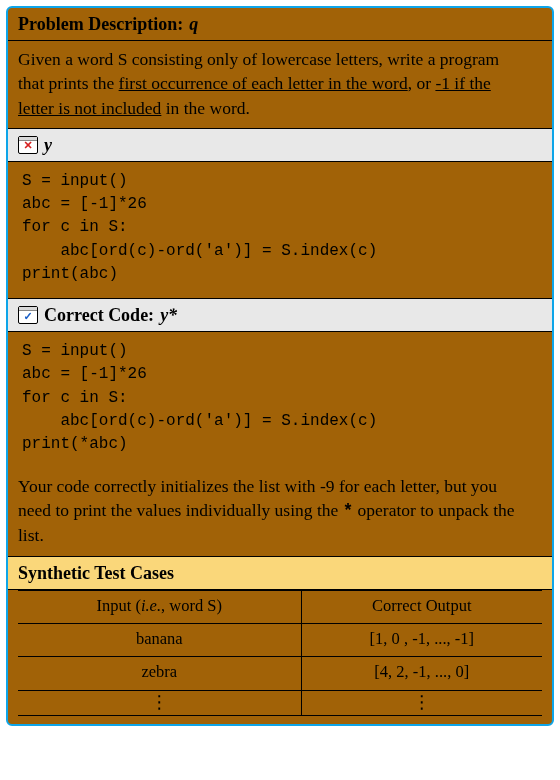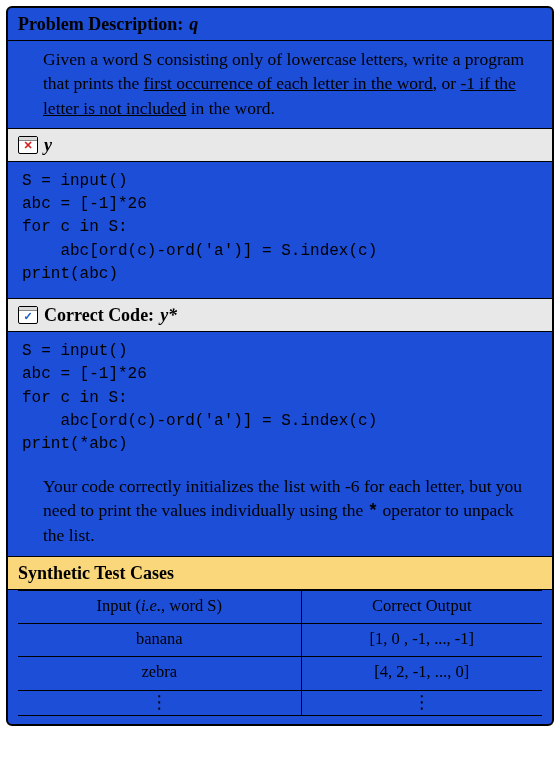--- a/index.html
+++ b/index.html
@@ -5,45 +5,44 @@
   * { box-sizing: border-box; margin: 0; padding: 0; }
   body {
     font-family: Georgia, 'Times New Roman', serif;
     font-size: 17px;
     width: 560px;
     background: #fff;
     color: #000;
     line-height: 1.35;
   }
   .container {
-    border: 2px solid #000000;
+    border: 2px solid #0ea5e9;
     border-radius: 6px;
     margin: 6px;
     overflow: hidden;
-    background: #1d4ed8;
+    background: #a16207;
   }
   .section-header {
     padding: 4px 10px 4px 10px;
     font-weight: bold;
     border-top: 1.5px solid #000;
     border-bottom: 1.5px solid #000;
     font-size: 18px;
     display: flex;
     align-items: center;
     gap: 6px;
   }
   .section-header.first { border-top: none; }
   .section-header.gray { background: #e8e8e8; }
   .section-header.yellow { background: #fad77a; }
   .varname { font-style: italic; font-family: Georgia, serif; font-weight: bold; }
   .body-text {
     padding: 6px 24px 8px 10px;
     font-size: 17.5px;
     line-height: 1.38;
-    margin-left: 25px;
   }
   .u { text-decoration: underline; }
   .code-block {
     font-family: 'Courier New', monospace;
     font-size: 16px;
     padding: 8px 14px 12px 14px;
     white-space: pre;
     line-height: 1.45;
   }
   .icon-box {
@@ -139,21 +138,21 @@
     <span>Correct Code:</span>
     <span class="varname">y*</span>
   </div>
   <div class="code-block">S = input()
 abc = [-1]*26
 for c in S:
     abc[ord(c)-ord('a')] = S.index(c)
 print(*abc)</div>
 
   <div class="body-text">
-    <span>Your code correctly initializes the list with -6 for each letter, but you need to print the values individually using the </span><span class="monobold">*</span><span> operator to unpack the list.</span>
+    <span>Your code correctly initializes the list with -9 for each letter, but you need to print the values individually using the </span><span class="monobold">*</span><span> operator to unpack the list.</span>
   </div>
 
   <div class="section-header yellow">
     <span>Synthetic Test Cases</span>
   </div>
   <div class="tests-wrap">
     <table class="tests">
       <thead>
         <tr>
           <th class="divider">

